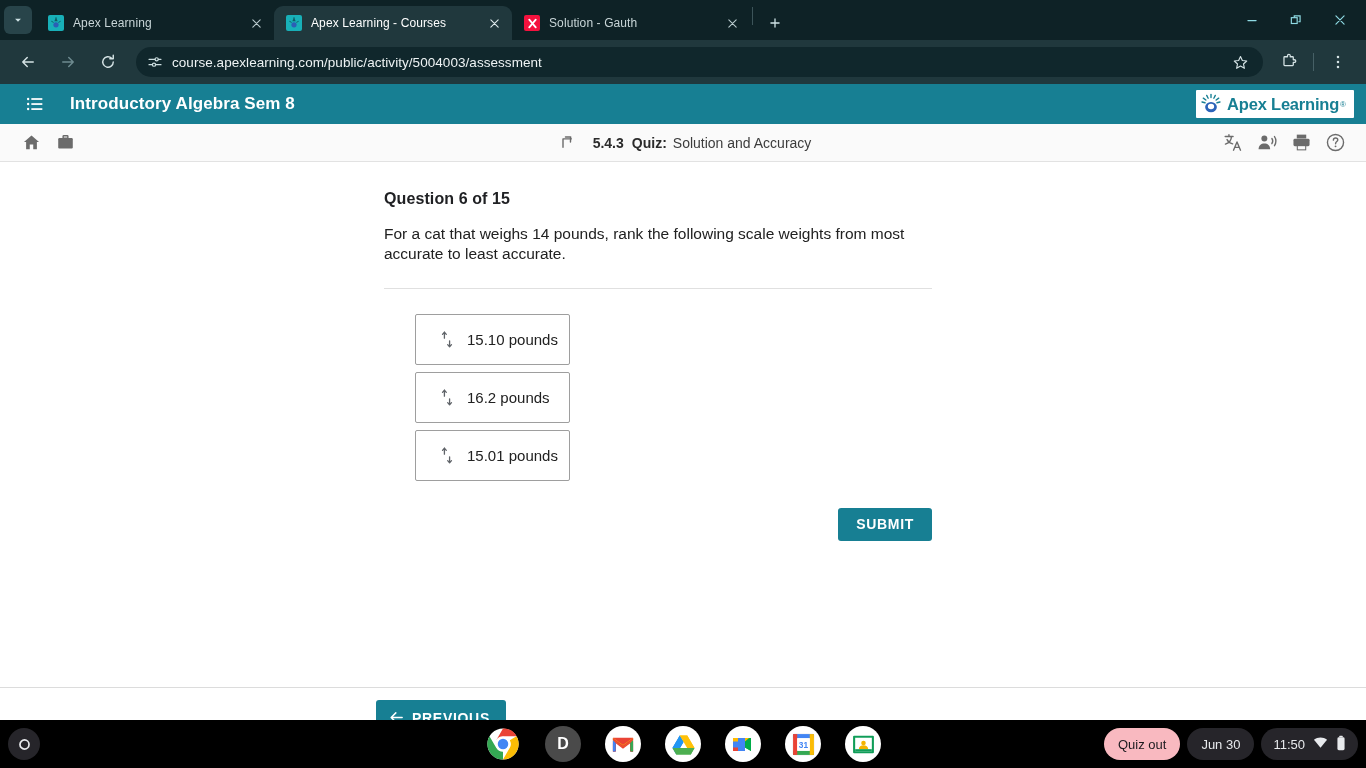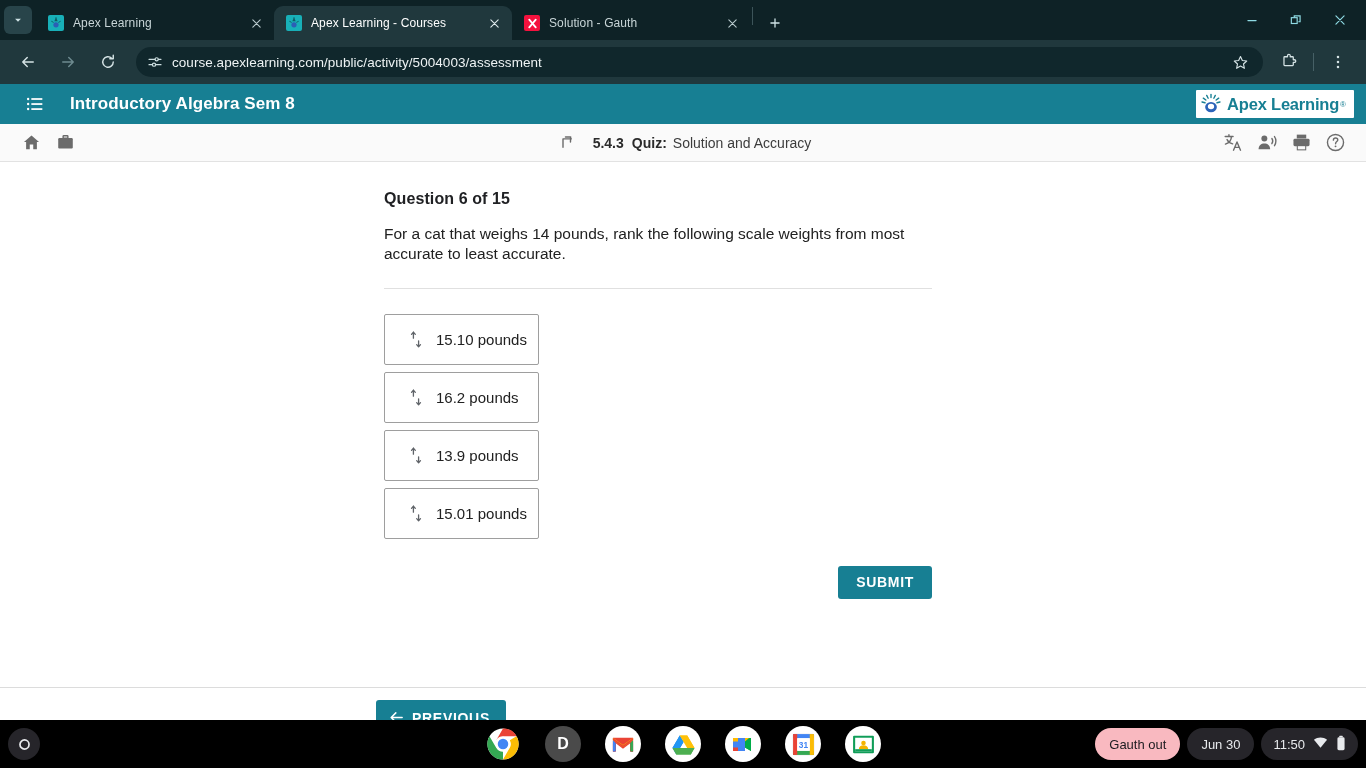--- a/index.html
+++ b/index.html
@@ -299,20 +299,21 @@
     color: #212121;
   }
   .q-divider {
     margin-top: 24px;
     height: 1px;
     background: #e0e0e0;
     width: 548px;
   }
   .options {
     margin-top: 25px;
+    margin-left: 31px;
   }
   .option {
     width: 155px;
     height: 51px;
     border: 1px solid #9e9e9e;
     border-radius: 2px;
     display: flex;
     align-items: center;
     padding-left: 22px;
     margin-bottom: 7px;
@@ -701,29 +702,20 @@
           <div class="option">
             <span class="opt-handle">
               <svg width="16" height="19" viewBox="0 0 16 22">
                 <path d="M5 9.5 V2.5 M5 2.5 L2.8 5 M5 2.5 L7.2 5" fill="none" stroke="#5f6368" stroke-width="1.5" stroke-linecap="round" stroke-linejoin="round"></path>
                 <path d="M11 12.5 V19.5 M11 19.5 L8.8 17 M11 19.5 L13.2 17" fill="none" stroke="#5f6368" stroke-width="1.5" stroke-linecap="round" stroke-linejoin="round"></path>
               </svg>
             </span>
             <span class="opt-text">16.2 pounds</span>
           </div>
 
-          <div class="option">
-            <span class="opt-handle">
-              <svg width="16" height="19" viewBox="0 0 16 22">
-                <path d="M5 9.5 V2.5 M5 2.5 L2.8 5 M5 2.5 L7.2 5" fill="none" stroke="#5f6368" stroke-width="1.5" stroke-linecap="round" stroke-linejoin="round"></path>
-                <path d="M11 12.5 V19.5 M11 19.5 L8.8 17 M11 19.5 L13.2 17" fill="none" stroke="#5f6368" stroke-width="1.5" stroke-linecap="round" stroke-linejoin="round"></path>
-              </svg>
-            </span>
-            <span class="opt-text">13.9 pounds</span>
-          </div>
 
           <div class="option">
             <span class="opt-handle">
               <svg width="16" height="19" viewBox="0 0 16 22">
                 <path d="M5 9.5 V2.5 M5 2.5 L2.8 5 M5 2.5 L7.2 5" fill="none" stroke="#5f6368" stroke-width="1.5" stroke-linecap="round" stroke-linejoin="round"></path>
                 <path d="M11 12.5 V19.5 M11 19.5 L8.8 17 M11 19.5 L13.2 17" fill="none" stroke="#5f6368" stroke-width="1.5" stroke-linecap="round" stroke-linejoin="round"></path>
               </svg>
             </span>
             <span class="opt-text">15.01 pounds</span>
           </div>
@@ -826,21 +818,21 @@
         <rect x="8" y="11" width="32" height="26" fill="#57bb8a" opacity="0"></rect>
         <circle cx="24" cy="21" r="4.4" fill="#f4b400"></circle>
         <path d="M15 33 C15 27.6 19 25.4 24 25.4 C29 25.4 33 27.6 33 33 Z" fill="#f4b400"></path>
         <rect x="8" y="33" width="32" height="4" fill="#0f9d58"></rect>
       </svg>
     </div>
 
   </div>
 
   <div class="tray">
-    <div class="tray-pill signout">Gauth out</div>
+    <div class="tray-pill signout">Quiz out</div>
     <div class="tray-pill">Jun 30</div>
     <div class="tray-pill status">
       <span>11:50</span>
       <span>
         <svg width="15" height="13" viewBox="0 0 24 20">
             <path d="M12 18.5 L1.5 5.5 C7.5 0.8 16.5 0.8 22.5 5.5 Z" fill="#e8eaed"></path>
           </svg>
       </span>
       <span>
         <svg width="10" height="16" viewBox="0 0 14 22">

